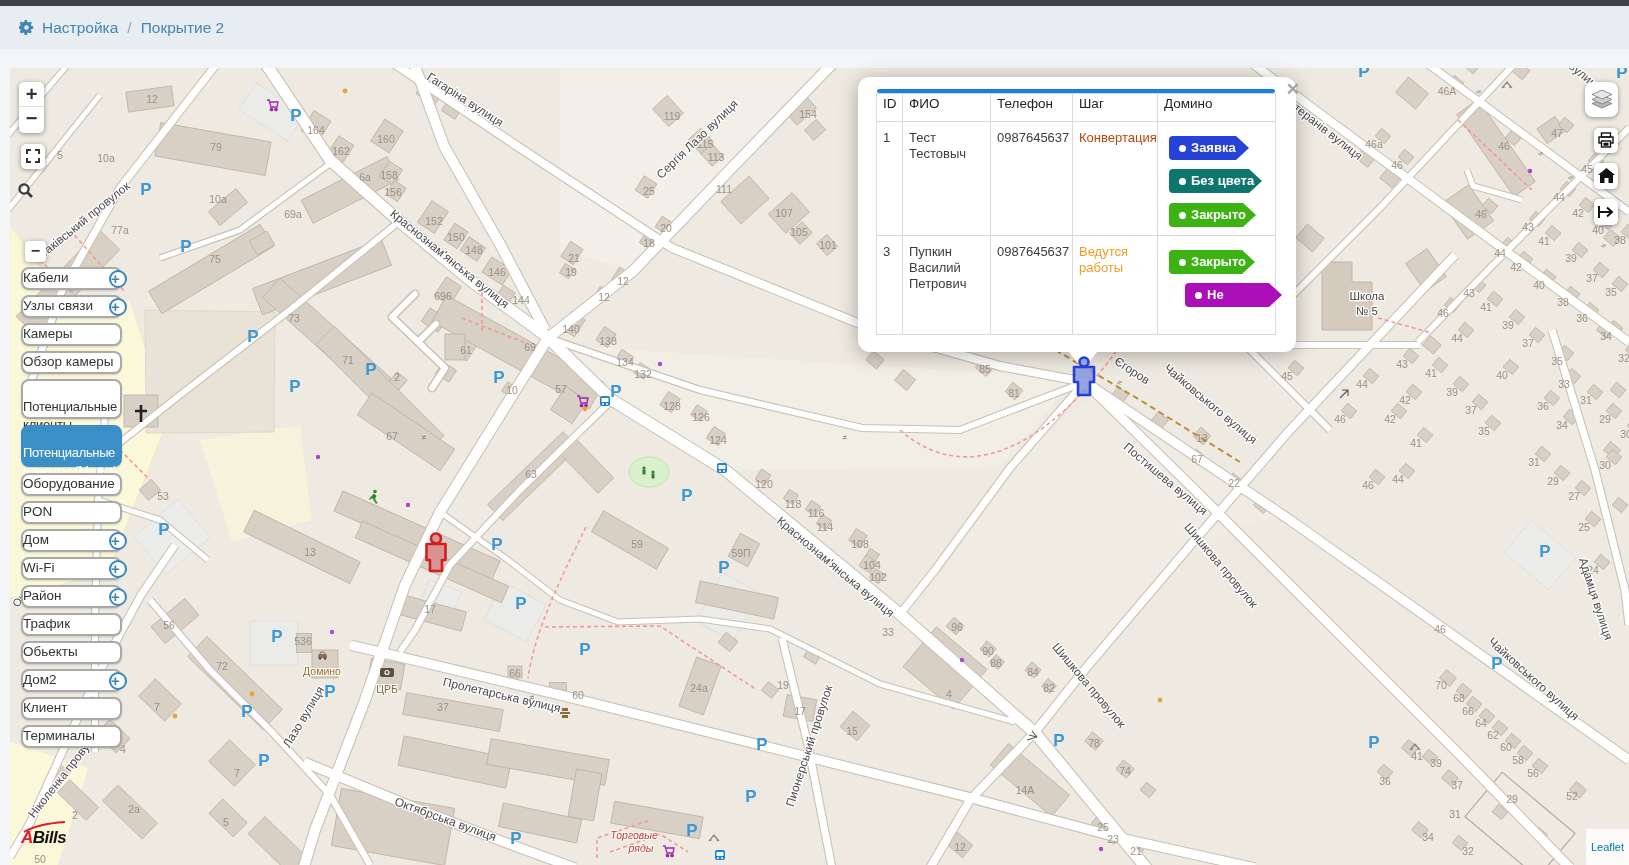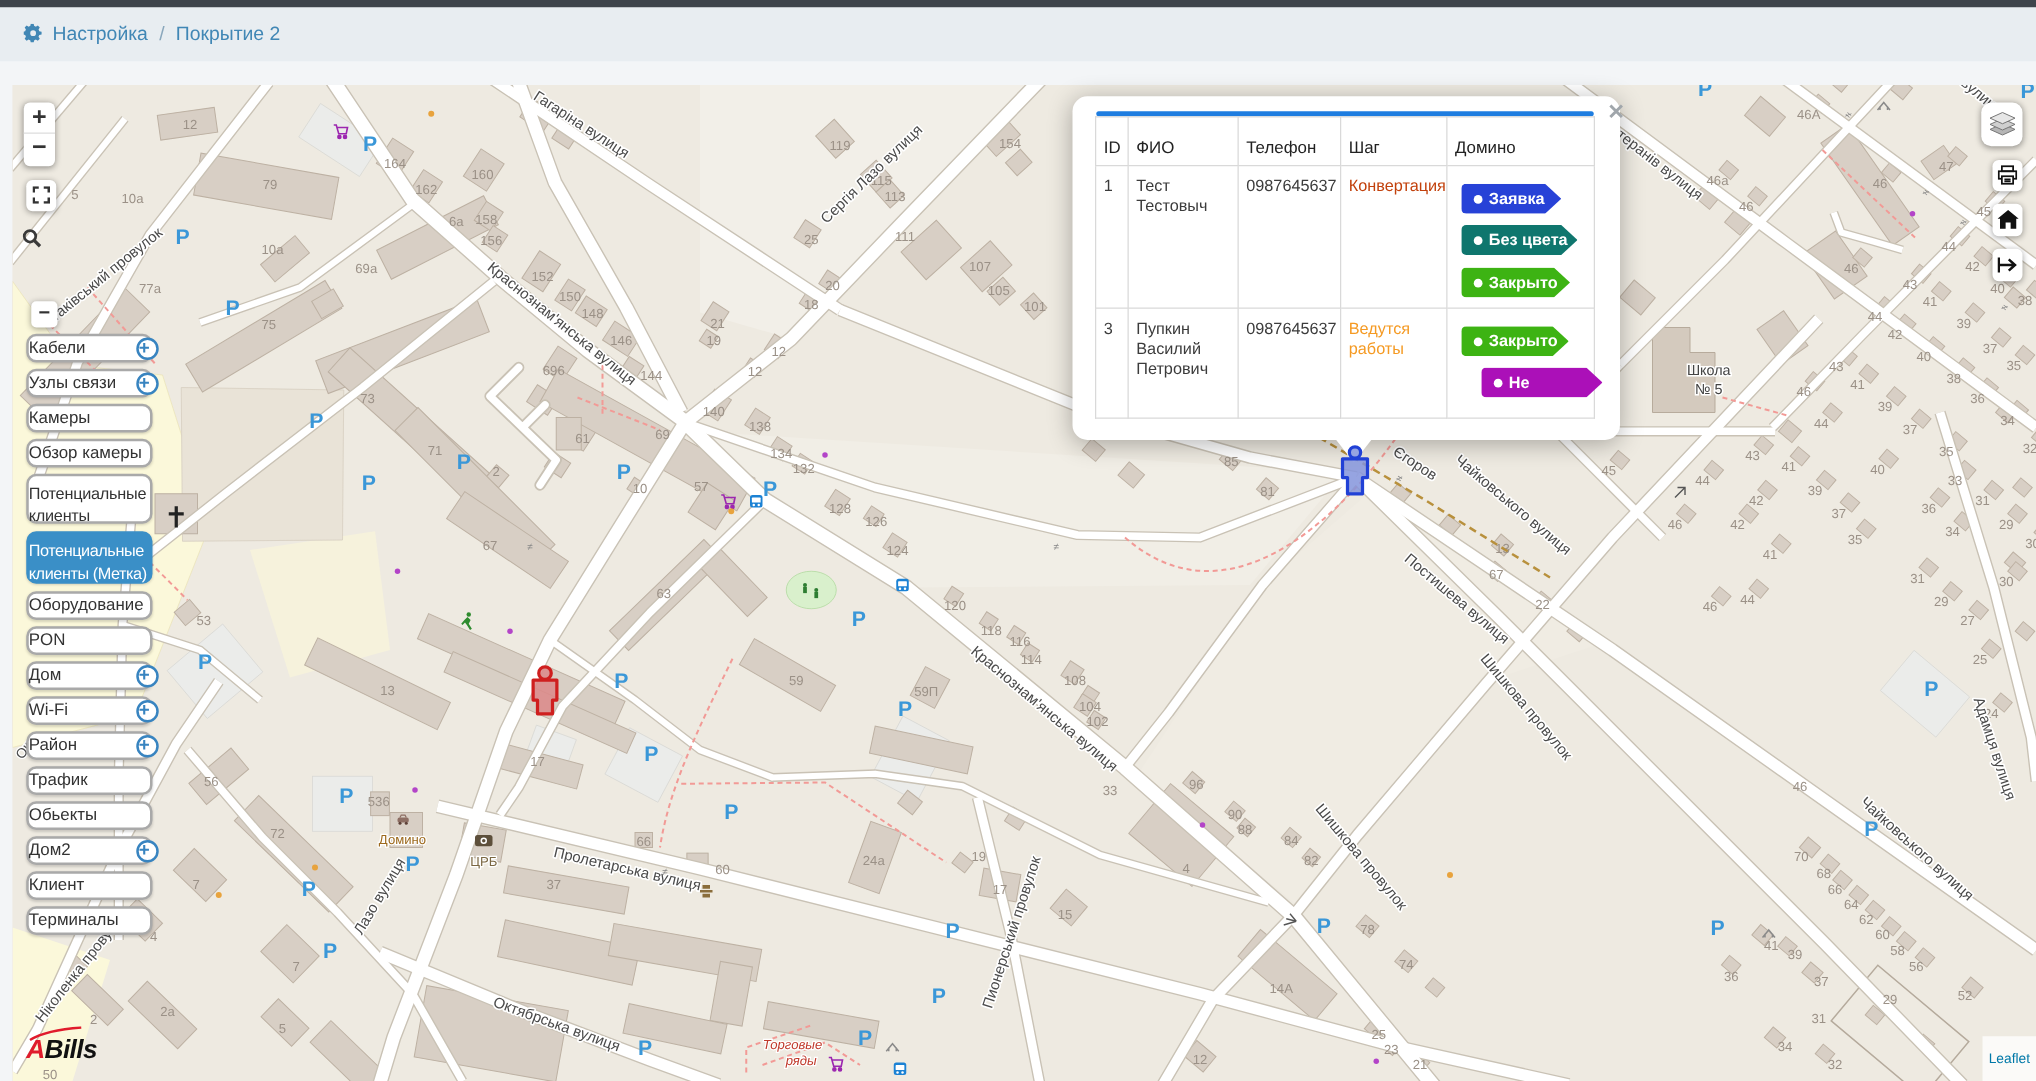--- a/index.html
+++ b/index.html
@@ -5,31 +5,31 @@
 html,body{width:1629px;height:865px;overflow:hidden;font-family:"Liberation Sans",sans-serif;background:#f3f5f7}
 #strip{position:absolute;left:0;top:0;width:100%;height:6px;background:#3e444b}
 #bc{position:absolute;left:0;top:6px;width:100%;height:43px;background:#e8edf1;color:#4187b5;font-size:15.5px;line-height:44px}
 #bc .gear{margin-left:19px;margin-right:8px;vertical-align:-2px}
 #bc .sep{color:#8aa7bc;margin:0 9px}
 #map{position:absolute;left:10px;top:68px;width:1619px;height:797px;background:#eeeae1;overflow:hidden}
 .ctl{position:absolute;background:#fff;box-shadow:0 1px 5px rgba(0,0,0,.4);text-align:center;color:#333}
 .lbtn{position:absolute;left:21px;width:101px;background:#fff;border:2px solid #a9a9a9;border-radius:8px;
 font-size:13.5px;color:#333;line-height:18px;white-space:nowrap;box-shadow:0 1px 2px rgba(0,0,0,.15)}
 .lbtn.active{background:#3a8fc7;border-color:#3a8fc7;color:#fff;font-size:14px}
-.lbtn.two{font-size:13px;line-height:17.5px;padding-top:5px;letter-spacing:-0.2px}
+.lbtn.two{font-size:13px;line-height:17.5px;padding-top:17px;letter-spacing:-0.2px}
 .lbtn.active.two{font-size:13px;letter-spacing:-0.35px}
 .plus{position:absolute;right:-7px;top:50%;margin-top:-9px;width:18px;height:18px;border-radius:50%;
 background:#fff;border:2px solid #3884c0;color:#3884c0;font-size:15px;font-weight:bold;line-height:13px}
 #popup{position:absolute;left:858px;top:77px;width:438px;height:275px;background:#fff;border-radius:12px;
 box-shadow:0 3px 20px rgba(0,0,0,.3)}
 #popup .tail{position:absolute;left:211px;top:275px;width:0;height:0;border:14px solid transparent;border-top:18px solid #fff;border-bottom:0}
 #bluebar{position:absolute;left:19px;top:12px;width:398px;height:4px;background:#1e7de0;border-radius:2px}
 #ptable{position:absolute;left:18px;top:16px;width:399px;height:242px;border-collapse:collapse;table-layout:fixed;font-size:13px;color:#3c3c3c}
 #ptable td,#ptable th{border:1px solid #d9d9d9;vertical-align:top;text-align:left;padding:8px 6px 6px 6px;font-weight:normal;line-height:16px}
-#ptable th{color:#222;height:28px;padding-top:16px;font-size:13.5px}
+#ptable th{color:#222;height:28px;padding-top:2px;font-size:13.5px}
 #ptable tr.r1{height:114px}
 .close{position:absolute;right:-4px;top:2px;color:#a0a6ab;font-size:17px;font-weight:bold}
 #attr{position:absolute;right:0;bottom:0;background:rgba(255,255,255,.75);font-size:11px;color:#333;padding:12px 5px}
 #attr a{color:#0078a8;text-decoration:none}
 
 .badge{position:relative;height:24px;color:#fff;font-weight:bold;font-size:13px;line-height:24px;
 padding-left:22px;border-radius:4px 0 0 4px;
 clip-path:polygon(0 0,calc(100% - 13px) 0,100% 50%,calc(100% - 13px) 100%,0 100%);}
 .badge::before{content:"";position:absolute;left:10px;top:8.5px;width:7px;height:7px;border-radius:50%;background:#fff;}
 
@@ -776,17 +776,17 @@
       <path d="M-9.5,-8 L9.5,-8 L9.5,8 L6,8 L6,19 L-6,19 L-6,8 L-9.5,8 Z"></path>
     </g>
   </svg>
 <svg style="position:absolute;left:1070px;top:354px" width="28" height="44" viewBox="-14 -22 28 44">
     <g stroke="#2141d6" stroke-width="2.6" fill="#8494dc" fill-opacity="0.85" stroke-linejoin="round">
       <circle cx="0" cy="-14" r="4.5"></circle>
       <path d="M-10,-9 L10,-9 L10,6 L6,6 L6,19 L-6,19 L-6,6 L-10,6 Z"></path>
     </g>
   </svg>
 
-<div style="position:absolute;left:21px;top:828px;font-style:italic;font-weight:bold;font-size:21px;letter-spacing:-0.5px">
+<div style="position:absolute;left:21px;top:828px;font-style:italic;font-weight:bold;font-size:17px;letter-spacing:-0.5px">
 <span style="color:#e01b2c">A</span><span style="color:#111">Bills</span>
 <svg style="position:absolute;left:2px;top:-7px" width="44" height="12" viewBox="0 0 44 12">
       <path d="M1,11 Q14,3 42,1" stroke="#e01b2c" stroke-width="2" fill="none"></path>
     </svg></div>
 <div id="attr"><a>Leaflet</a></div>
 </body></html>

